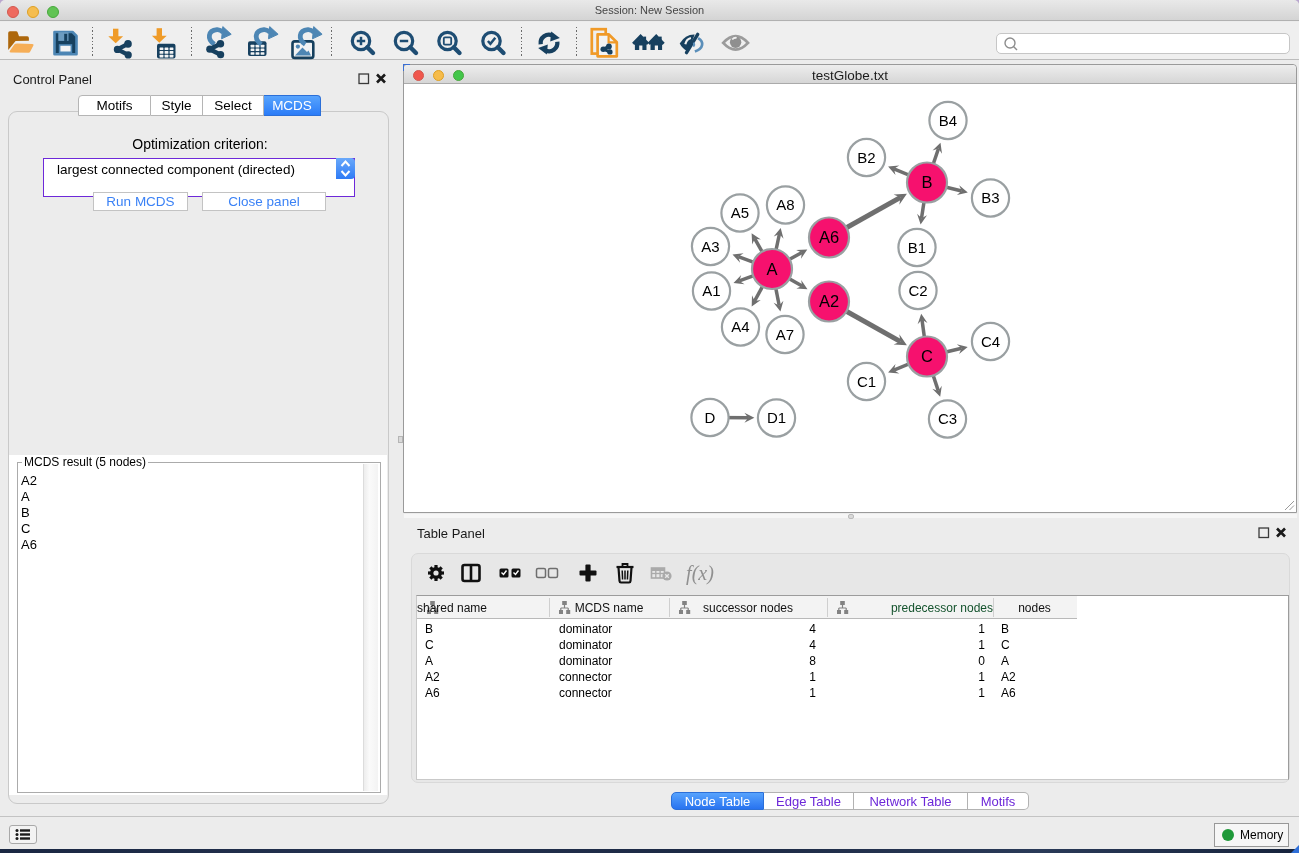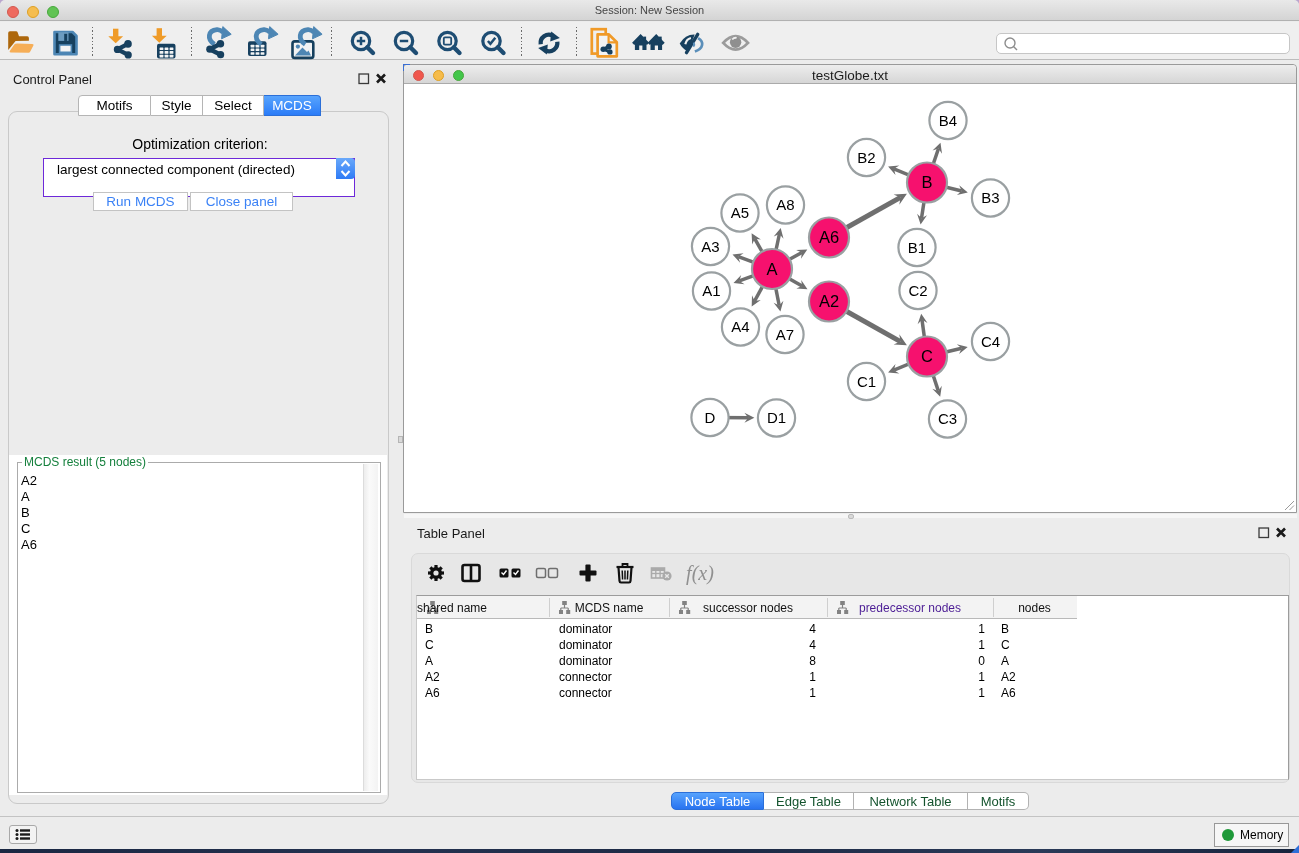--- a/index.html
+++ b/index.html
@@ -6,24 +6,24 @@
 .ab{position:absolute}
 .win{position:absolute;left:0;top:1px;width:1299px;height:848px;background:#ececec;border-radius:5px 5px 0 0}
 .tl{position:absolute;width:12px;height:12px;border-radius:50%}
 .titlebar{position:absolute;left:0;top:0;width:1299px;height:21px;background:linear-gradient(#e9e9e9,#d4d4d4);border-bottom:1px solid #b1b1b1;border-radius:5px 5px 0 0}
 .titletxt{position:absolute;width:100%;text-align:center;top:3.5px;font-size:11px;color:#454545}
 .toolbar{position:absolute;left:0;top:22px;width:1299px;height:38px;background:#efefef;border-bottom:1px solid #bcbcbc}
 .tsep{position:absolute;top:5px;height:30px;width:1.3px;background:repeating-linear-gradient(#6b6b6b 0,#6b6b6b 1.3px,rgba(0,0,0,0) 1.3px,rgba(0,0,0,0) 3.4px)}
 .searchbox{position:absolute;left:996px;top:11px;width:294px;height:21px;background:#fff;border:1px solid #c6c6c6;border-radius:5px}
 .cp-tab{position:absolute;top:0;height:21px;background:#fff;border:1px solid #b5b5b5;border-left:none;font-size:13.5px;color:#000;text-align:center;line-height:20px}
 .btn{position:absolute;background:#fff;border:1px solid #c3c3c3;border-radius:0;font-size:13.5px;color:#3b82f6;text-align:center}
-.fsleg{position:absolute;background:#fff;font-size:12px;color:#15803d;padding:0 2px}
+.fsleg{position:absolute;background:#fff;font-size:12px;color:#000000;padding:0 2px}
 .th-lab{position:absolute;width:100%;text-align:center;top:5px}
 .td{position:absolute;font-size:12px;color:#000;height:16px;line-height:16px}
-.seg{position:absolute;top:0;height:18px;background:#fff;border:1px solid #b2b2b2;border-left:none;font-size:13px;text-align:center;line-height:17px;color:#14532d}
+.seg{position:absolute;top:0;height:18px;background:#fff;border:1px solid #b2b2b2;border-left:none;font-size:13px;text-align:center;line-height:17px;color:#6d28d9}
 </style></head><body>
 <div class="root">
 <div class="win"></div>
 
 <div class="titlebar">
 <div class="tl" style="left:7px;top:6px;background:#ee6a5f;border:1px solid #d3584e"></div>
 <div class="tl" style="left:27px;top:6px;background:#f5bd4f;border:1px solid #dfa023"></div>
 <div class="tl" style="left:47px;top:6px;background:#61c354;border:1px solid #47a83c"></div>
 <div class="titletxt">Session: New Session</div>
 </div>
@@ -186,21 +186,21 @@
   <div class="ab" style="left:43px;top:97px;width:312px;height:39px;background:#fff;border:1px solid #6d28d9;border-radius:0">
     <div class="ab" style="left:13px;top:2.5px;font-size:13.5px;color:#000">largest connected component (directed)</div>
     <div class="ab" style="right:-1px;top:-1px;width:19px;height:21px;background:linear-gradient(#6aa9fa,#2e7bf6);border-radius:0 4px 4px 0">
       <svg width="19" height="21">
             <path d="M5.5,8 L9.5,3.5 L13.5,8" fill="none" stroke="#fff" stroke-width="2"></path>
             <path d="M5.5,13 L9.5,17.5 L13.5,13" fill="none" stroke="#fff" stroke-width="2"></path>
           </svg>
     </div>
   </div>
   <div class="btn" style="left:93px;top:131px;width:95px;height:19px;line-height:18px">Run MCDS</div>
-  <div class="btn" style="left:190px;top:131px;width:103px;height:19px;line-height:18px">Close panel</div>
+  <div class="btn" style="left:202px;top:131px;width:124px;height:19px;line-height:18px">Close panel</div>
 
   <div class="ab" style="left:9px;top:394px;width:378px;height:340px;background:#fff"></div>
   <div class="ab" style="left:17px;top:401px;width:364px;height:331px;border:1px solid #ababab"></div>
   <div class="fsleg" style="left:22px;top:394px">MCDS result (5 nodes)</div>
   <div class="ab" style="left:363px;top:403px;width:15px;height:327px;background:linear-gradient(90deg,#ededed,#fafafa 40%,#f3f3f3);border-left:1px solid #dcdcdc"></div>
   <div class="ab" style="left:21px;top:412px;font-size:13px;color:#000;line-height:16px">A2<br>A<br>B<br>C<br>A6</div>
 </div>
 
 <div class="ab" style="left:403px;top:64px;width:894px;height:449px;background:#fff;border:1px solid #9a9a9a;border-radius:4px 4px 0 0">
   <div class="ab" style="left:0;top:0;width:892px;height:19px;background:linear-gradient(#ededed,#d6d6d6);border-bottom:1px solid #aaa;border-radius:4px 4px 0 0">
@@ -377,21 +377,21 @@
         <use href="#treeicon" x="252"></use>
         <use href="#treeicon" x="410"></use>
     <line x1="132.5" y1="2" x2="132.5" y2="21" stroke="#cfcfcf"></line>
     <line x1="252.5" y1="2" x2="252.5" y2="21" stroke="#cfcfcf"></line>
     <line x1="410.5" y1="2" x2="410.5" y2="21" stroke="#cfcfcf"></line>
     <line x1="576.5" y1="2" x2="576.5" y2="21" stroke="#cfcfcf"></line>
   </svg>
   <div class="th-lab ab" style="left:17px;top:81px;width:132px;font-size:12px;text-align:left;color:#111">shared name</div>
   <div class="th-lab ab" style="left:149px;top:81px;width:120px;font-size:12px;text-align:center;color:#111">MCDS name</div>
   <div class="th-lab ab" style="left:269px;top:81px;width:158px;font-size:12px;text-align:center;color:#111">successor nodes</div>
-  <div class="th-lab ab" style="left:427px;top:81px;width:166px;font-size:12px;text-align:center;color:#4c1d95">predecessor nodes</div>
+  <div class="th-lab ab" style="left:427px;top:81px;width:166px;font-size:12px;text-align:right;color:#14532d">predecessor nodes</div>
   <div class="th-lab ab" style="left:593px;top:81px;width:83px;font-size:12px;text-align:center;color:#111">nodes</div>
 </div>
 
 <div class="ab" style="left:400px;top:520px;width:899px;height:296px">
 <div class="td" style="left:25px;top:101px">B</div>
 <div class="td" style="left:159px;top:101px">dominator</div>
 <div class="td" style="left:269px;top:101px;width:147px;text-align:right">4</div>
 <div class="td" style="left:427px;top:101px;width:158px;text-align:right">1</div>
 <div class="td" style="left:601px;top:101px">B</div>
 <div class="td" style="left:25px;top:117px">C</div>

